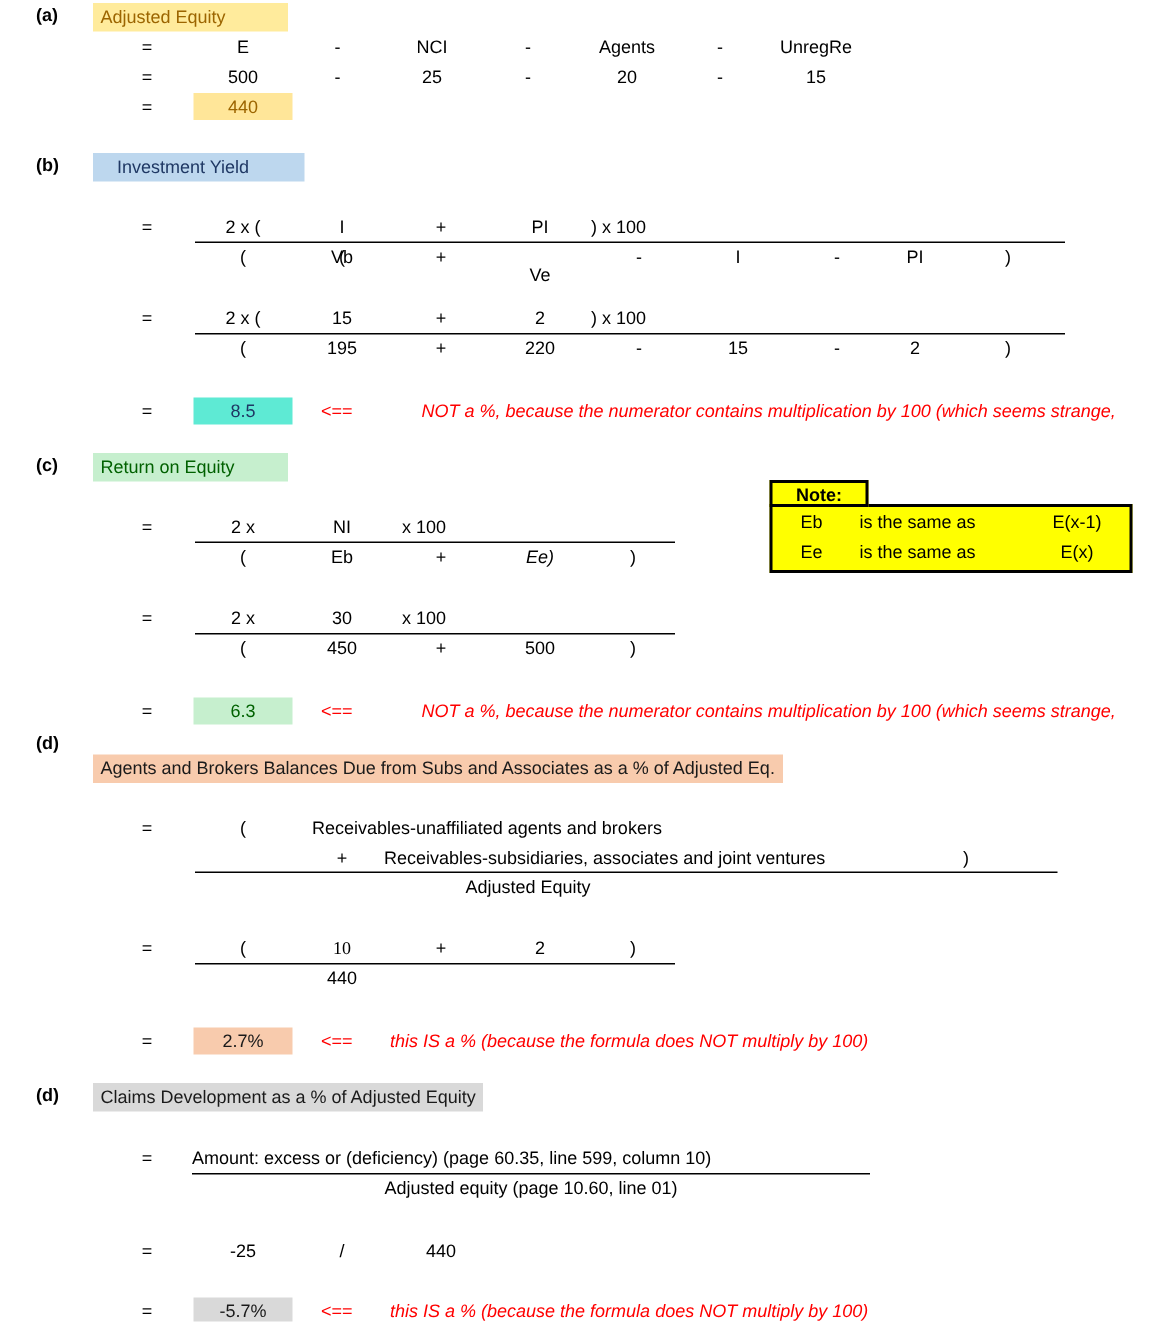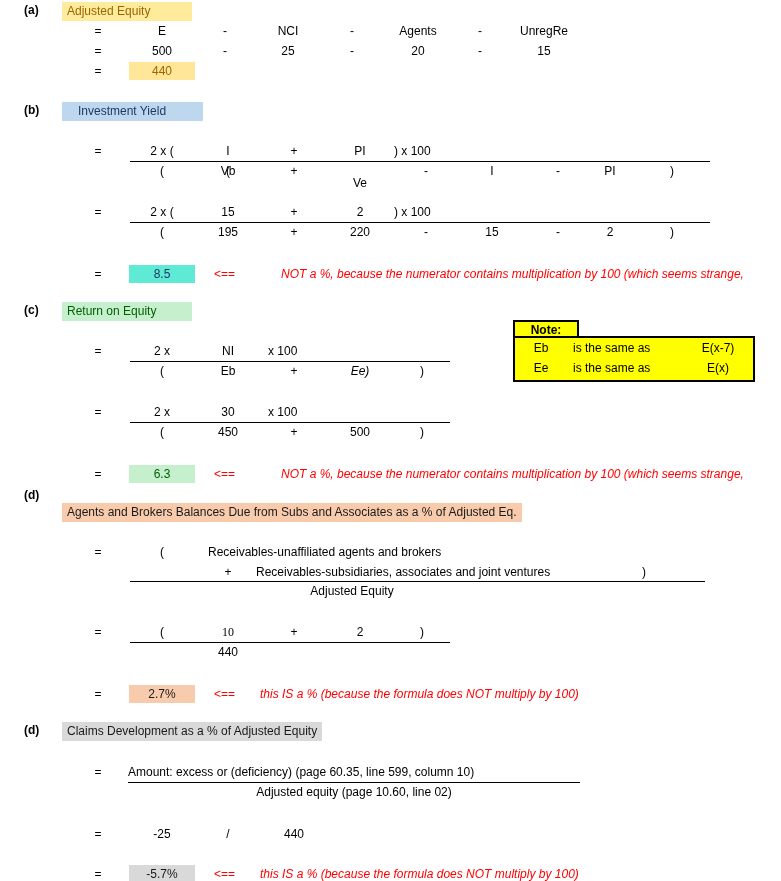--- a/index.html
+++ b/index.html
@@ -180,21 +180,21 @@
 
   <div class="c bold" style="left:24px; top:303px;">(c)</div>
   <div class="c" style="left:62px; top:302px;">
     <span class="chip chip-green" style="width:120px;">Return on Equity</span>
   </div>
 
   <div class="note-body" style="left:513px; top:336px; width:242px; height:46px;"></div>
   <div class="note-head" style="left:513px; top:320px; width:66px; height:18px;">Note:</div>
   <div class="note-row ctr" style="left:521px; top:341px; width:40px; text-align:center;">Eb</div>
   <div class="note-row" style="left:573px; top:341px;">is the same as</div>
-  <div class="note-row" style="left:688px; top:341px; width:60px; text-align:center;">E(x-7)</div>
+  <div class="note-row" style="left:688px; top:341px; width:60px; text-align:center;">E(x-1)</div>
   <div class="note-row" style="left:521px; top:361px; width:40px; text-align:center;">Ee</div>
   <div class="note-row" style="left:573px; top:361px;">is the same as</div>
   <div class="note-row" style="left:688px; top:361px; width:60px; text-align:center;">E(x)</div>
 
   <div class="c ctr" style="left:88px; top:344px; width:20px;">=</div>
   <div class="c ctr" style="left:130px; top:344px; width:64px;">2 x</div>
   <div class="c ctr" style="left:196px; top:344px; width:64px;">NI</div>
   <div class="c lft" style="left:268px; top:344px;">x 100</div>
   <div class="bar" style="left:130px; top:361px; width:320px;"></div>
   <div class="c ctr" style="left:130px; top:364px; width:64px;">(</div>
@@ -248,21 +248,21 @@
   <div class="c red" style="left:260px; top:687px;">this IS a % (because the formula does NOT multiply by 100)</div>
 
   <div class="c bold" style="left:24px; top:723px;">(d)</div>
   <div class="c" style="left:62px; top:722px;">
     <span class="chip chip-grey">Claims Development as a % of Adjusted Equity</span>
   </div>
 
   <div class="c ctr" style="left:88px; top:765px; width:20px;">=</div>
   <div class="c lft" style="left:128px; top:765px;">Amount: excess or (deficiency) (page 60.35, line 599, column 10)</div>
   <div class="bar" style="left:128px; top:782px; width:452px;"></div>
-  <div class="c ctr" style="left:128px; top:785px; width:452px;">Adjusted equity (page 10.60, line 02)</div>
+  <div class="c ctr" style="left:128px; top:785px; width:452px;">Adjusted equity (page 10.60, line 01)</div>
 
   <div class="c ctr" style="left:88px; top:827px; width:20px;">=</div>
   <div class="c ctr" style="left:130px; top:827px; width:64px;">-25</div>
   <div class="c ctr" style="left:196px; top:827px; width:64px;">/</div>
   <div class="c ctr" style="left:262px; top:827px; width:64px;">440</div>
 
   <div class="c ctr" style="left:88px; top:867px; width:20px;">=</div>
   <div class="box box-grey" style="left:129px; top:865px; width:66px;">-5.7%</div>
   <div class="c arrow" style="left:214px; top:867px;">&lt;==</div>
   <div class="c red" style="left:260px; top:867px;">this IS a % (because the formula does NOT multiply by 100)</div>

